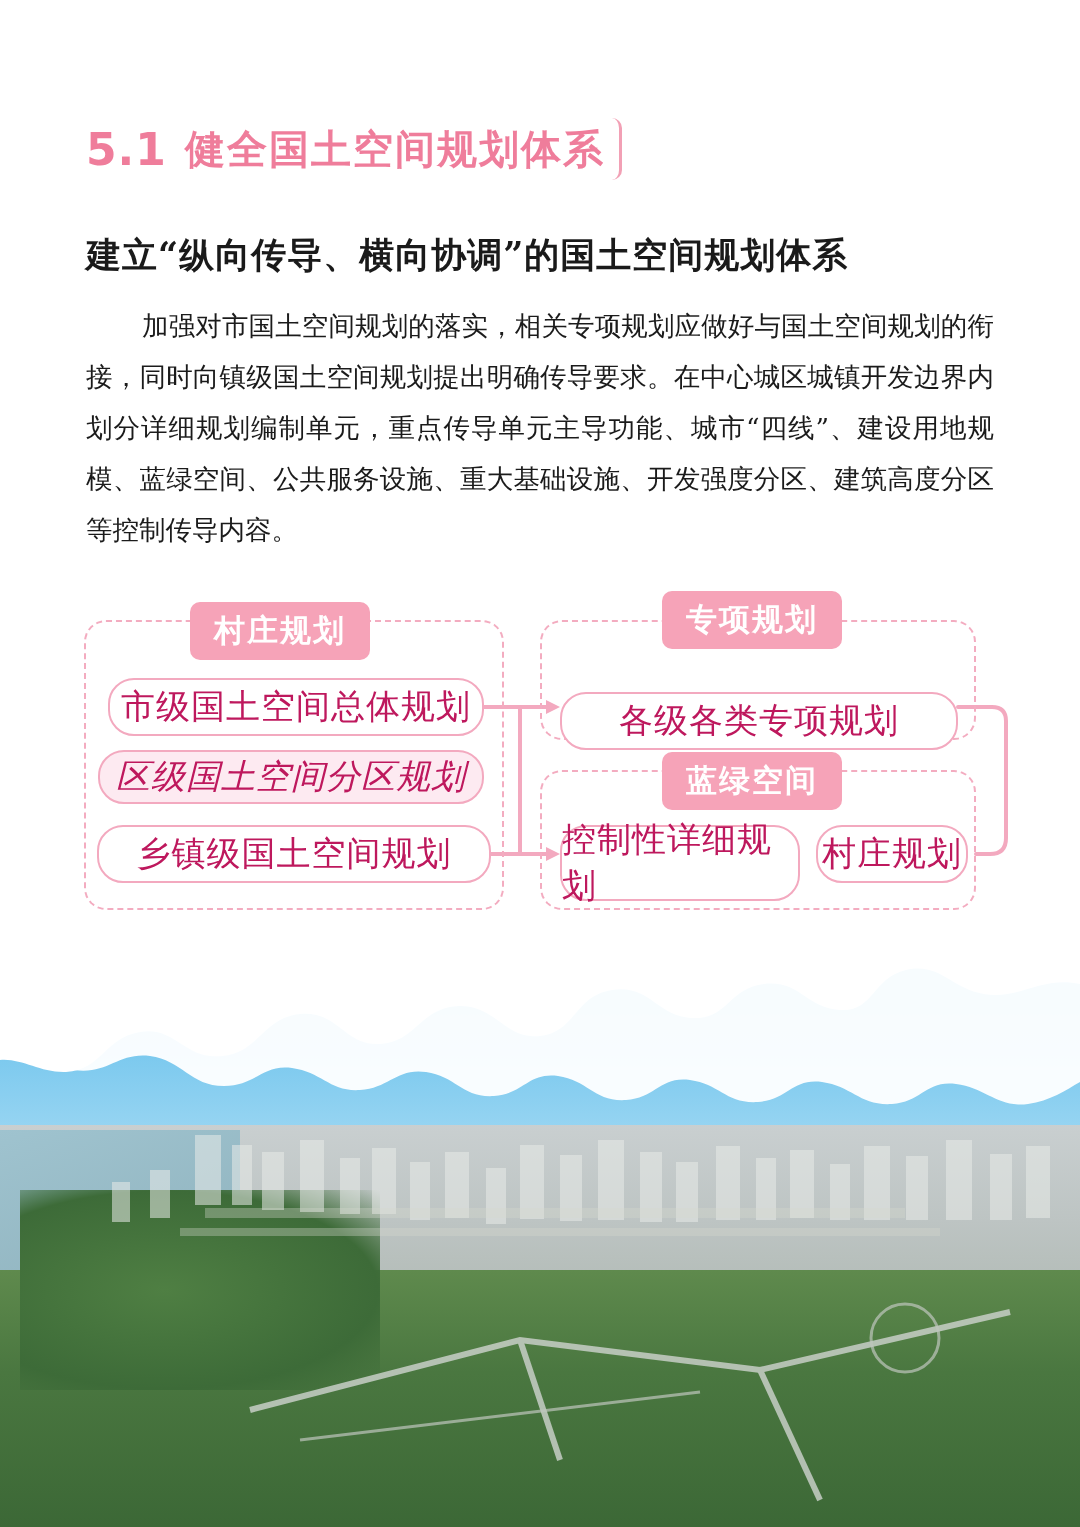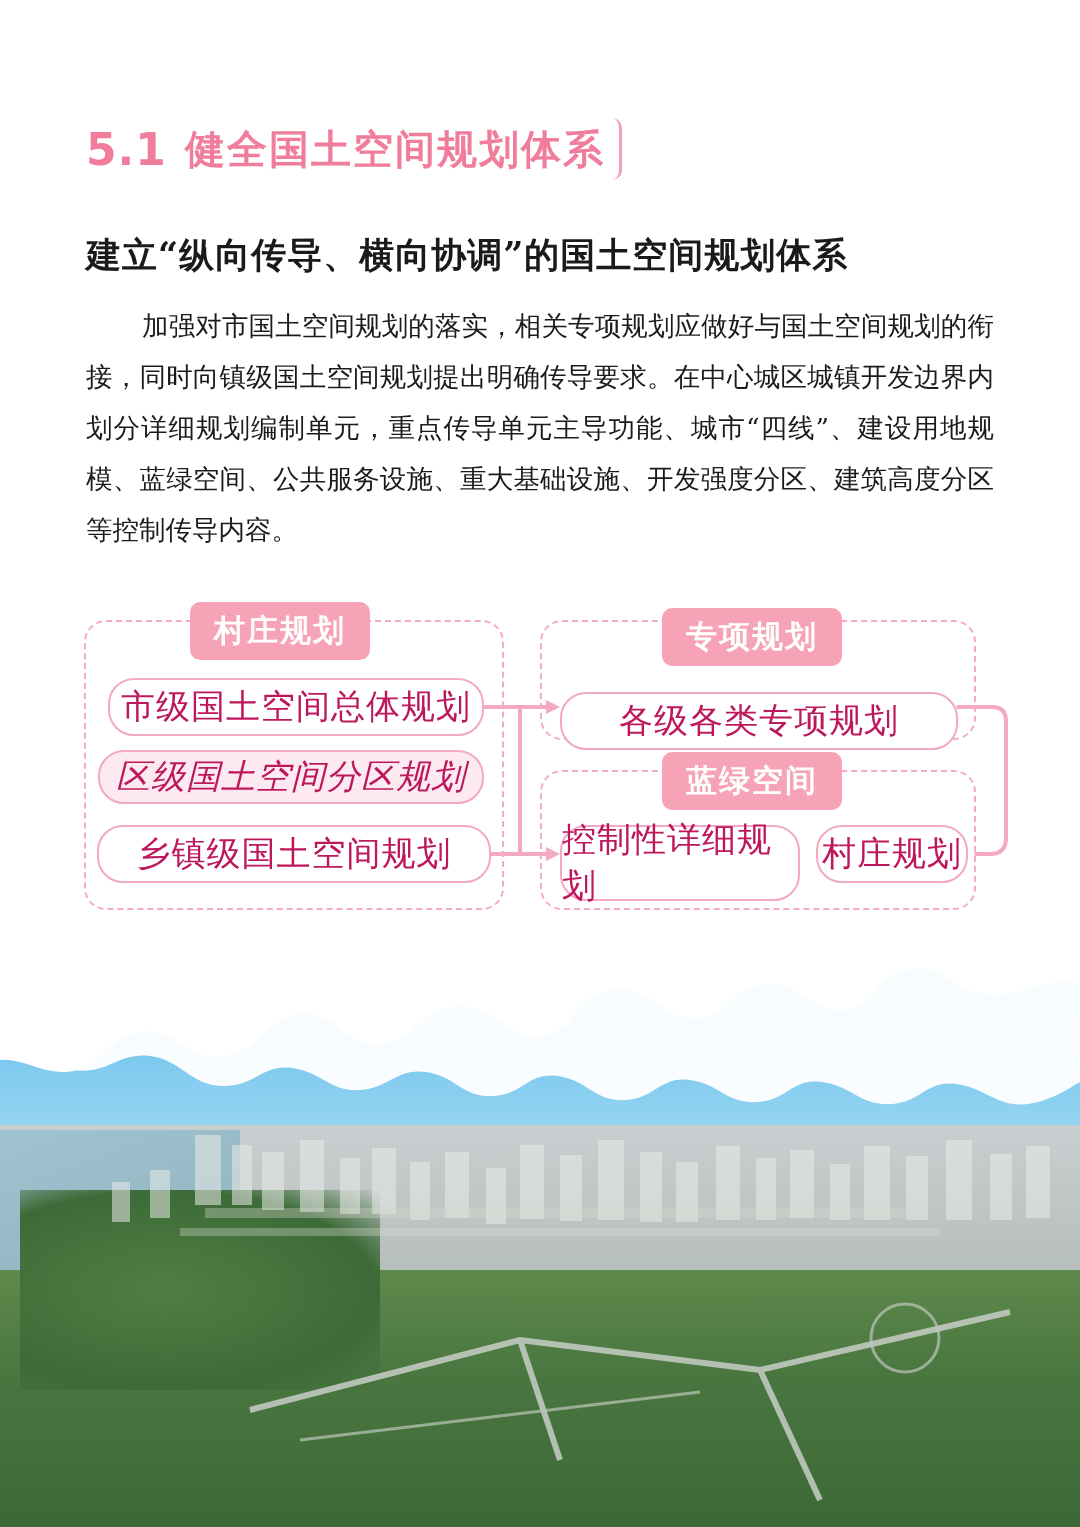--- a/index.html
+++ b/index.html
@@ -96,21 +96,21 @@
     color: #ffffff;
     font-size: 31px;
     font-weight: bold;
     border-radius: 10px;
     padding: 8px 24px;
     letter-spacing: 2px;
     white-space: nowrap;
     font-family: "DejaVu Sans", sans-serif;
   }
   .lbl-overall  { left: 190px; top: 22px; }
-  .lbl-special  { left: 662px; top: 28px; }
+  .lbl-special  { left: 662px; top: 11px; }
   .lbl-detail   { left: 662px; top: 172px; }
 
   .node {
     position: absolute;
     border: 2.5px solid #f3a9bf;
     border-radius: 26px;
     background: #ffffff;
     color: #be185d;
     font-size: 34px;
     display: flex;

